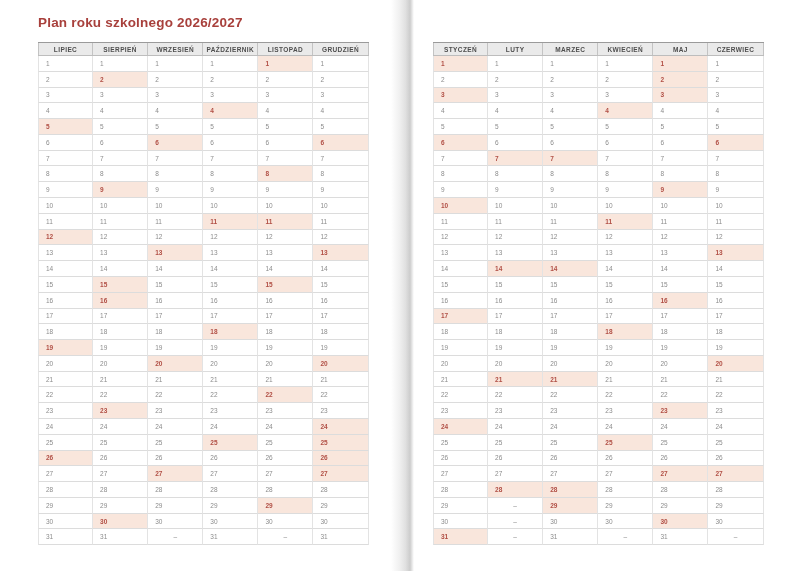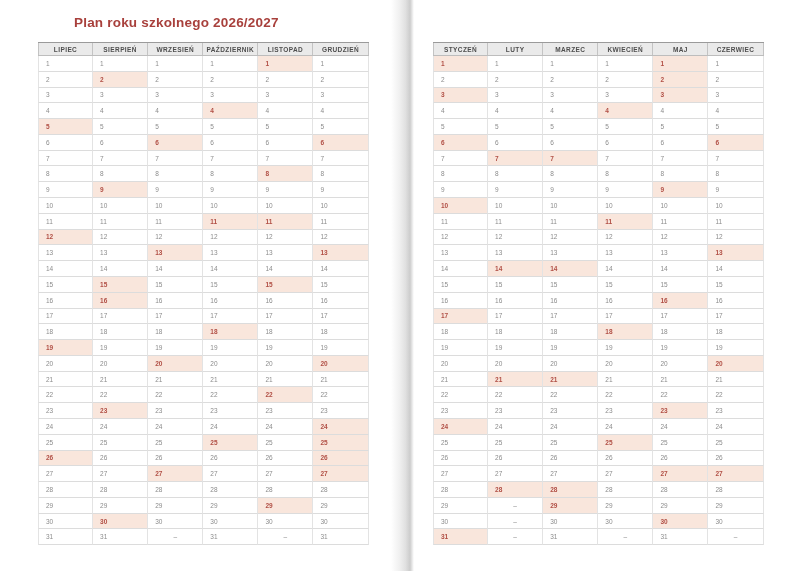--- a/index.html
+++ b/index.html
@@ -5,21 +5,20 @@
   * { margin:0; padding:0; box-sizing:border-box; }
   html,body { background:#ffffff; }
   body {
     width:800px; height:571px; position:relative; overflow:hidden;
     font-family:"Liberation Sans", sans-serif;
   }
   .title {
     position:absolute; left:38px; top:15px;
     font-size:13.5px; font-weight:700; letter-spacing:0.2px;
     color:var(--accent,#a8403c);
-    margin-left:36px;
   }
   .gutter {
     position:absolute; left:391px; top:0; width:28px; height:571px;
     background:linear-gradient(to right,
       rgba(255,255,255,0) 0%, #f0f0f0 30%, #e0e0e0 52%,
       #cccccc 68%, rgba(255,255,255,0) 82%, rgba(255,255,255,0) 100%);
   }
   .cal { position:absolute; top:42px; width:331px; }
   .cal-left  { left:38px; }
   .cal-right { left:433px; }

